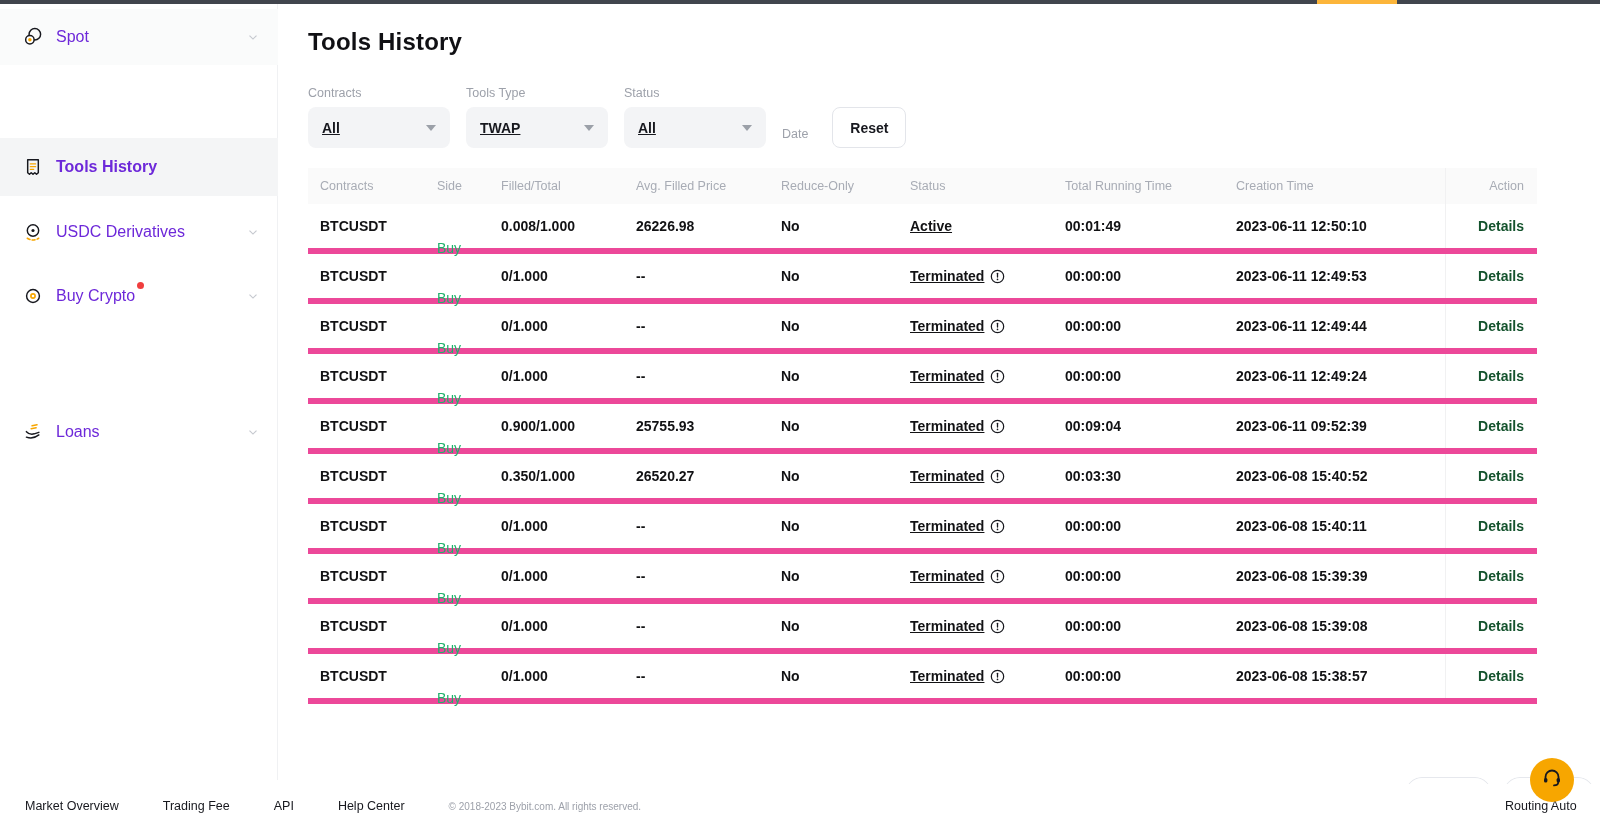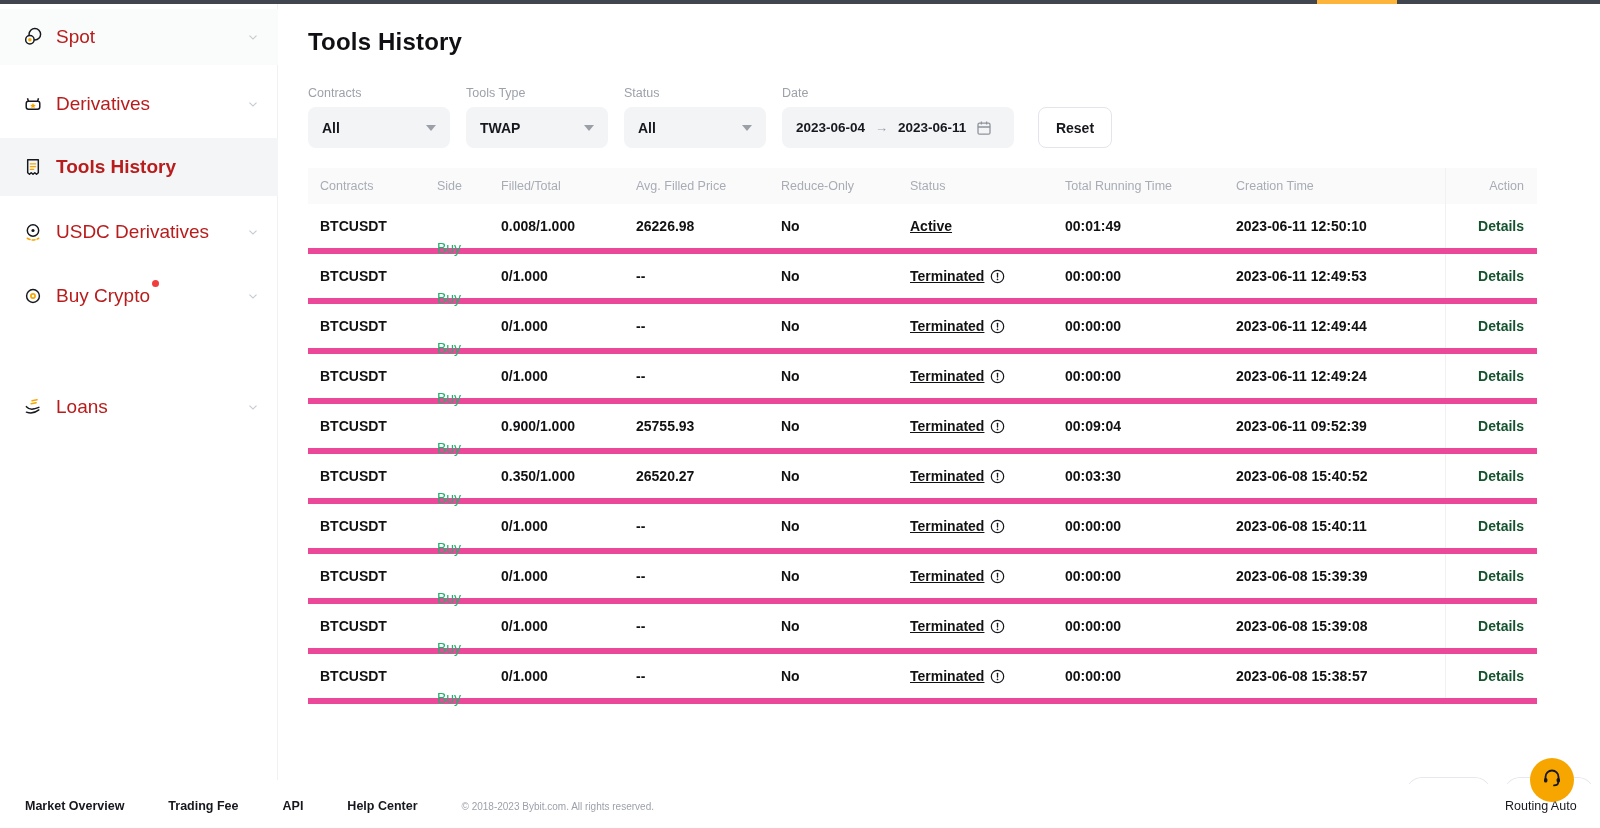--- a/index.html
+++ b/index.html
@@ -10,38 +10,38 @@
     color:#121214; -webkit-font-smoothing:antialiased;
   }
   
   .topbar { position:absolute; top:0; left:0; width:1600px; height:4px; background:#41454d; z-index:40; }
   .topbar-thumb { position:absolute; top:0; left:1317px; width:80px; height:4px; background:#fcb53a; }
 
   
   .sidebar { position:absolute; top:4px; left:0; width:278px; height:776px; background:#fff; border-right:1px solid #f0f1f3; }
   .side-item { position:absolute; left:0; width:278px; height:56px; display:flex; align-items:center; padding:0 18px 0 22px; cursor:pointer; }
   .side-item .icon { width:22px; height:22px; margin-right:12px; flex:0 0 22px; }
-  .side-item .lbl { font-size:19px; font-weight:500; color:#b91c1c; position:relative; }
+  .side-item .lbl { font-size:16px; font-weight:500; color:#6d28d9; position:relative; }
   .side-item.hovered { background:#fafbfb; }
   .side-item.active { background:#f4f5f6; height:58px; }
   .side-item.active .lbl { font-weight:700; }
   .chev { margin-left:auto; width:14px; height:14px; }
   .red-dot { position:absolute; top:-5px; right:-9px; width:7px; height:7px; border-radius:50%; background:#f03e3e; }
 
   
   .main { position:absolute; top:4px; left:308px; width:1229px; }
   .page-title { margin-top:24px; font-size:24px; font-weight:700; letter-spacing:.2px; color:#101014; }
 
   
   .filters { position:absolute; top:82px; left:0; display:flex; align-items:flex-end; }
   .fgroup { margin-right:16px; }
   .flabel { font-size:12.5px; color:#9da1aa; margin-bottom:7px; }
   .fselect {
     height:41px; background:#f3f4f6; border-radius:8px; display:flex; align-items:center;
-    padding:0 14px; font-size:14px; font-weight:700; color:#17181e; cursor:pointer;
+    padding:0 14px; font-size:14px; font-weight:700; color:#17181e; cursor:pointer;text-decoration:underline;
   }
   .fselect .caret { margin-left:auto; width:0; height:0; border-left:5px solid transparent; border-right:5px solid transparent; border-top:6px solid #9ba0a8; }
   .w-contracts,.w-type,.w-status { width:142px; }
   .w-date { width:232px; }
   .date-box { font-weight:700; font-size:13.5px; }
   .date-arrow { margin:0 10px; color:#9ba0a8; font-weight:400; font-size:13px; }
   .cal { width:16px; height:16px; margin-left:10px; }
   .reset-btn {
     margin-left:8px; height:41px; width:74px; background:#fff; border:1px solid #e3e5ea; border-radius:8px;
     font-size:14px; font-weight:700; color:#17181e; cursor:pointer; font-family:inherit;
@@ -59,21 +59,21 @@
   .thead .cell.c9 { border-left:1px solid #f1f1f2; }
   .c-contracts { font-weight:700; }
   .c-side { font-weight:400;margin-top:44px; }
   .c-val { font-weight:600; }
   .c-status { display:flex; align-items:center; gap:6px; font-weight:600;text-decoration:underline; }
   .info-ic { width:15px; height:15px; display:inline-block; }
   .details-link { color:#14532d; font-weight:700; font-size:14px; text-decoration:none; cursor:pointer; }
 
   
   .footer { position:absolute; left:0; bottom:0; width:1600px; height:44px; background:#fff; display:flex; align-items:center; padding-left:25px; }
-  .footer a { font-size:12.5px; color:#17181e; text-decoration:none; margin-right:44px; font-weight:700; cursor:pointer; }
+  .footer a { font-size:12.5px; color:#17181e; text-decoration:none; margin-right:44px; font-weight:400; cursor:pointer; }
   .footer .copy { font-size:10px; color:#9da1aa; }
 
   
   .pill { position:absolute; height:22px; border:1px solid #e6e8ed; border-bottom:none; border-radius:17px 17px 0 0;
           -webkit-mask-image:linear-gradient(#000 30%,transparent); mask-image:linear-gradient(#000 30%,transparent); }
   .pill1 { left:1405px; top:777px; width:87px; }
   .pill2 { left:1503px; top:777px; width:92px; }
   .support-btn { position:absolute; left:1530px; top:758px; width:44px; height:44px; border-radius:50%;
                  background:#f7a600; display:flex; align-items:center; justify-content:center; cursor:pointer; z-index:30; }
   .routing { position:absolute; left:1505px; top:799px; font-size:12.5px; color:#17181e; z-index:20; }
@@ -96,35 +96,20 @@
       </svg>
     </span>
     <span class="lbl">Spot</span>
     <span class="chev">
       <svg viewBox="0 0 24 24" width="14" height="14" fill="none">
           <path d="M6 9.5l6 6 6-6" stroke="#c5c8cf" stroke-width="2"></path>
         </svg>
     </span>
   </div>
 
-  <div class="side-item" style="top:72px">
-    <span class="icon">
-      <svg viewBox="0 0 24 24" width="22" height="22" fill="none">
-        <path d="M7.2 9.5L6 5.8M16.8 9.5L18 5.8" stroke="#17181e" stroke-width="1.6"></path>
-        <rect x="4.6" y="9" width="14.8" height="8.8" rx="2.4" stroke="#17181e" stroke-width="1.6"></rect>
-        <path d="M12 11l1 1.9 2 .3-1.5 1.4.4 2-1.9-1-1.9 1 .4-2-1.5-1.4 2-.3z" fill="#f7a600"></path>
-      </svg>
-    </span>
-    <span class="lbl">Derivatives</span>
-    <span class="chev">
-      <svg viewBox="0 0 24 24" width="14" height="14" fill="none">
-          <path d="M6 9.5l6 6 6-6" stroke="#c5c8cf" stroke-width="2"></path>
-        </svg>
-    </span>
-  </div>
 
   <div class="side-item active" style="top:134px">
     <span class="icon">
       <svg viewBox="0 0 24 24" width="22" height="22" fill="none">
         <path d="M6.2 4h11.6v14.2l-1.95 1.8-1.9-1.8-1.95 1.8-1.95-1.8-1.9 1.8-1.95-1.8z" stroke="#17181e" stroke-width="1.6" stroke-linejoin="round"></path>
         <path d="M9.2 8.6h5.6M9.2 11.6h5.6M9.2 14.6h3.4" stroke="#f7a600" stroke-width="1.6" stroke-linecap="round"></path>
       </svg>
     </span>
     <span class="lbl">Tools History</span>
   </div>
@@ -154,21 +139,21 @@
     </span>
     <span class="lbl"><span>Buy Crypto</span><span class="red-dot"></span></span>
     <span class="chev">
       <svg viewBox="0 0 24 24" width="14" height="14" fill="none">
           <path d="M6 9.5l6 6 6-6" stroke="#c5c8cf" stroke-width="2"></path>
         </svg>
     </span>
   </div>
 
 
-  <div class="side-item" style="top:375px">
+  <div class="side-item" style="top:400px">
     <span class="icon">
       <svg viewBox="0 0 24 24" width="22" height="22" fill="none">
         <path d="M11 5.2l5.4-1M10 8.4l5.4-1" stroke="#f7a600" stroke-width="1.7" stroke-linecap="round"></path>
         <path d="M4.8 11.6c2.2 2.4 5.4 3.2 8.6 2.4l5-1.6M4.8 17.6c4.6 1.6 9.6.8 13.6-2.4" stroke="#17181e" stroke-width="1.6" stroke-linecap="round"></path>
       </svg>
     </span>
     <span class="lbl">Loans</span>
     <span class="chev">
       <svg viewBox="0 0 24 24" width="14" height="14" fill="none">
           <path d="M6 9.5l6 6 6-6" stroke="#c5c8cf" stroke-width="2"></path>
@@ -197,31 +182,20 @@
     </div>
     <div class="fgroup">
       <div class="flabel">Status</div>
       <div class="fselect w-status">
         <span>All</span>
         <span class="caret"></span>
       </div>
     </div>
     <div class="fgroup">
       <div class="flabel">Date</div>
-      <div class="fselect w-date date-box">
-        <span>2023-06-04</span>
-        <span class="date-arrow">→</span>
-        <span>2023-06-11</span>
-        <span class="cal">
-          <svg viewBox="0 0 16 16" width="16" height="16" fill="none">
-            <rect x="2" y="3.2" width="12" height="11" rx="1.5" stroke="#8f939b" stroke-width="1.3"></rect>
-            <path d="M5.4 1.6v3M10.6 1.6v3M2 7h12" stroke="#8f939b" stroke-width="1.3"></path>
-          </svg>
-        </span>
-      </div>
     </div>
     <button class="reset-btn">Reset</button>
   </div>
 
   <div class="table">
     <div class="trow thead">
       <div class="cell c1">Contracts</div>
       <div class="cell">Side</div>
       <div class="cell">Filled/Total</div>
       <div class="cell">Avg. Filled Price</div>

